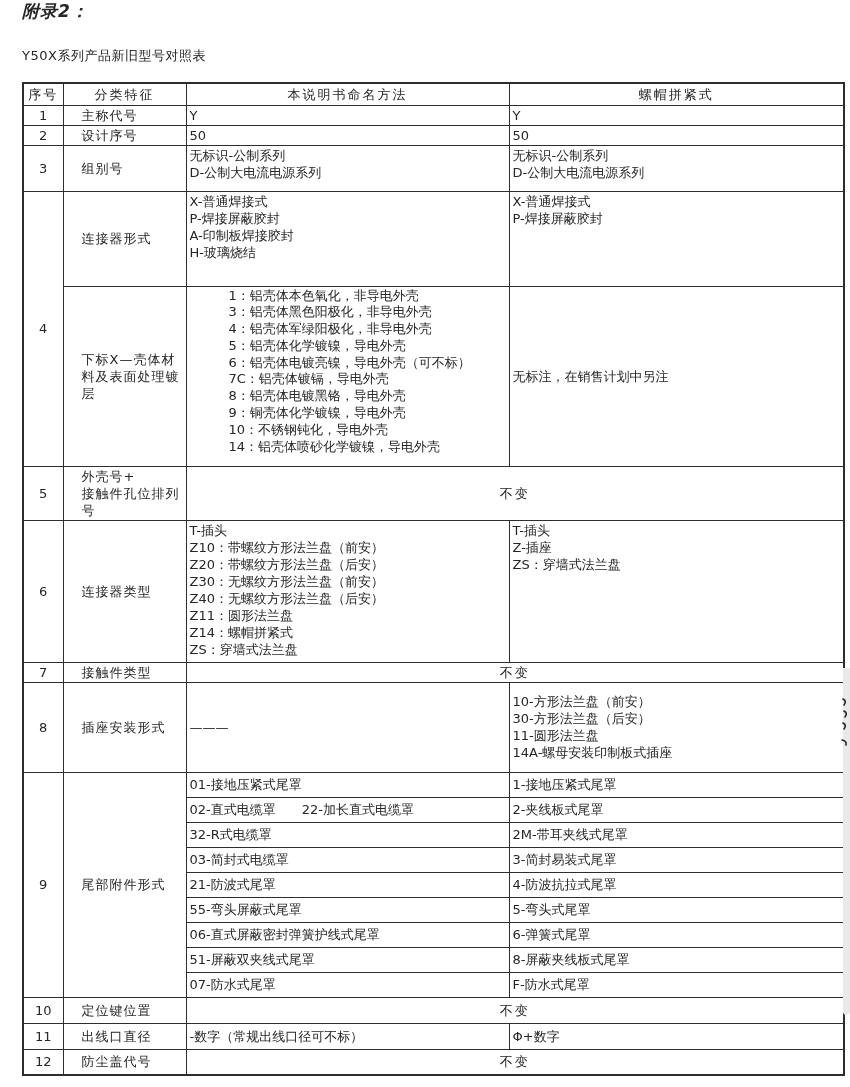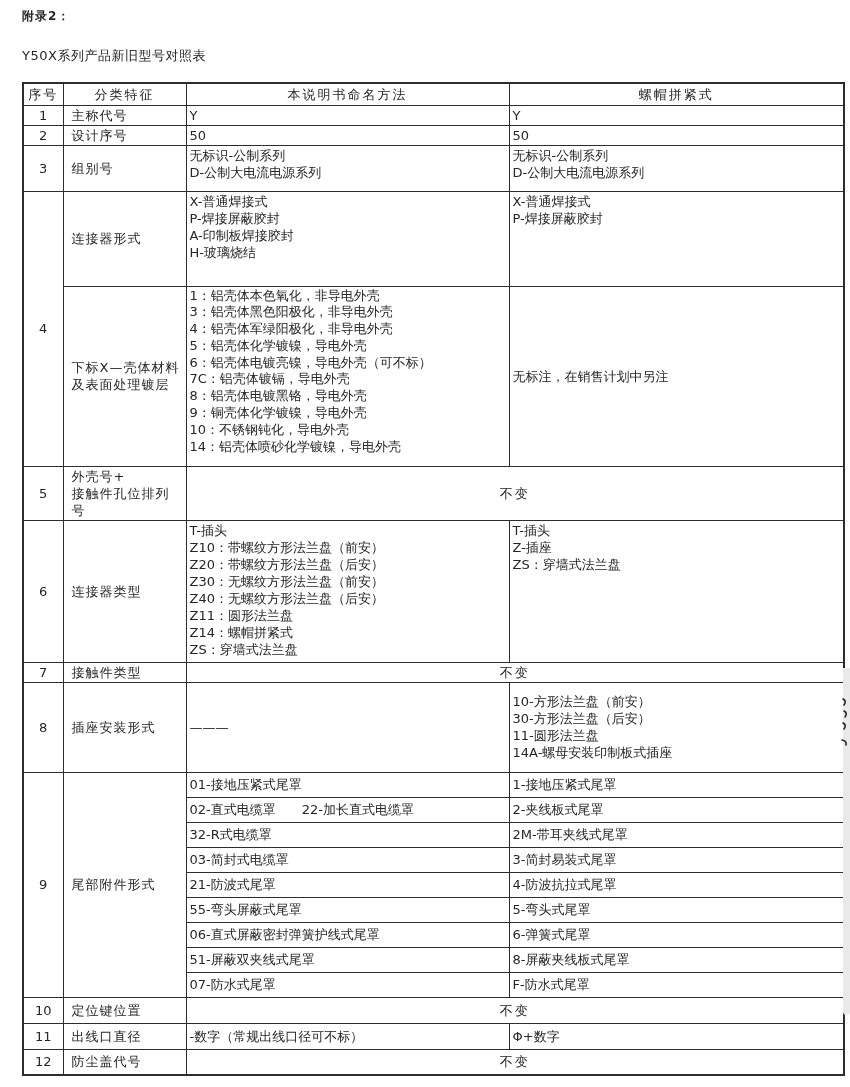--- a/index.html
+++ b/index.html
@@ -5,22 +5,22 @@
   * { margin:0; padding:0; box-sizing:border-box; }
   html,body { width:850px; height:1087px; }
   body {
     background:#ffffff;
     font-family:"DejaVu Sans", sans-serif;
     color:#262626;
     position:relative;
     overflow:hidden;
   }
   .title {
-    position:absolute; left:22px; top:8px;
-    font-size:12px; font-weight:bold; letter-spacing:1px;
+    position:absolute; left:22px; top:0;
+    font-size:17px; font-weight:bold; letter-spacing:1px;font-style:italic;
   }
   .subtitle {
     position:absolute; left:22px; top:47px;
     font-size:13px; letter-spacing:0.5px;
   }
   table.cmp {
     position:absolute; left:22px; top:82px;
     width:821px;
     border-collapse:collapse; table-layout:fixed;
     border:2px solid #2d2d2d;
@@ -32,24 +32,24 @@
   th, td {
     border:1px solid #2d2d2d;
     font-size:13px; font-weight:normal;
     line-height:17px;
     padding:1px 3px;
     vertical-align:top;
     overflow:hidden;
   }
   th { text-align:center; vertical-align:middle; letter-spacing:2px; }
   td.no   { text-align:center; vertical-align:middle; }
-  td.feat { vertical-align:middle; padding-left:8px; letter-spacing:1px; }
+  td.feat { vertical-align:middle; padding-left:18px; letter-spacing:1px; }
   td.mid  { vertical-align:middle; }
   td.unchanged { text-align:center; vertical-align:middle; letter-spacing:2px; }
-  td.plating div { line-height:16.8px; }
+  td.plating div { line-height:16.8px;margin-left:39px; }
   td.dash { vertical-align:middle; letter-spacing:0; }
   
   tr.h-hdr { height:22px;margin-top:12px; }
   tr.h-20  { height:20px; }
   tr.h-46  { height:46px; }
   tr.h-95  { height:95px; }
   tr.h-180 { height:180px; }
   tr.h-43  { height:43px; }
   tr.h-142 { height:142px; }
   tr.h-90  { height:90px; }

